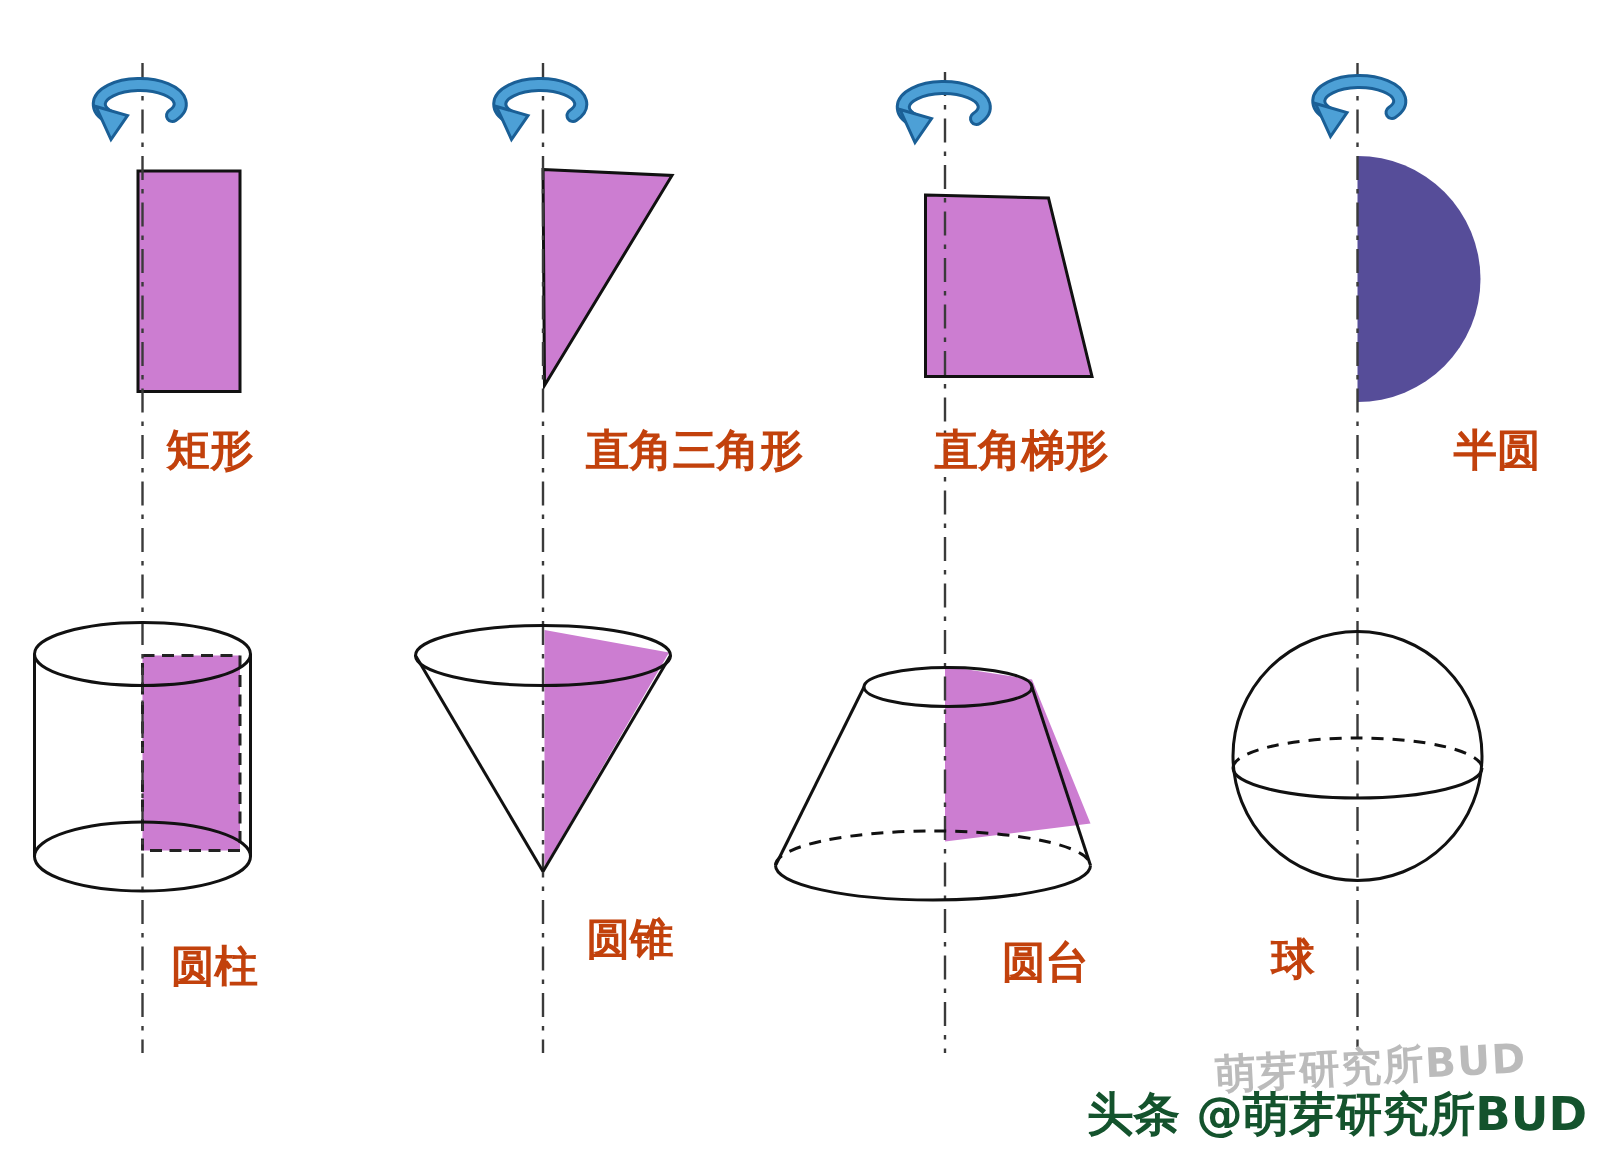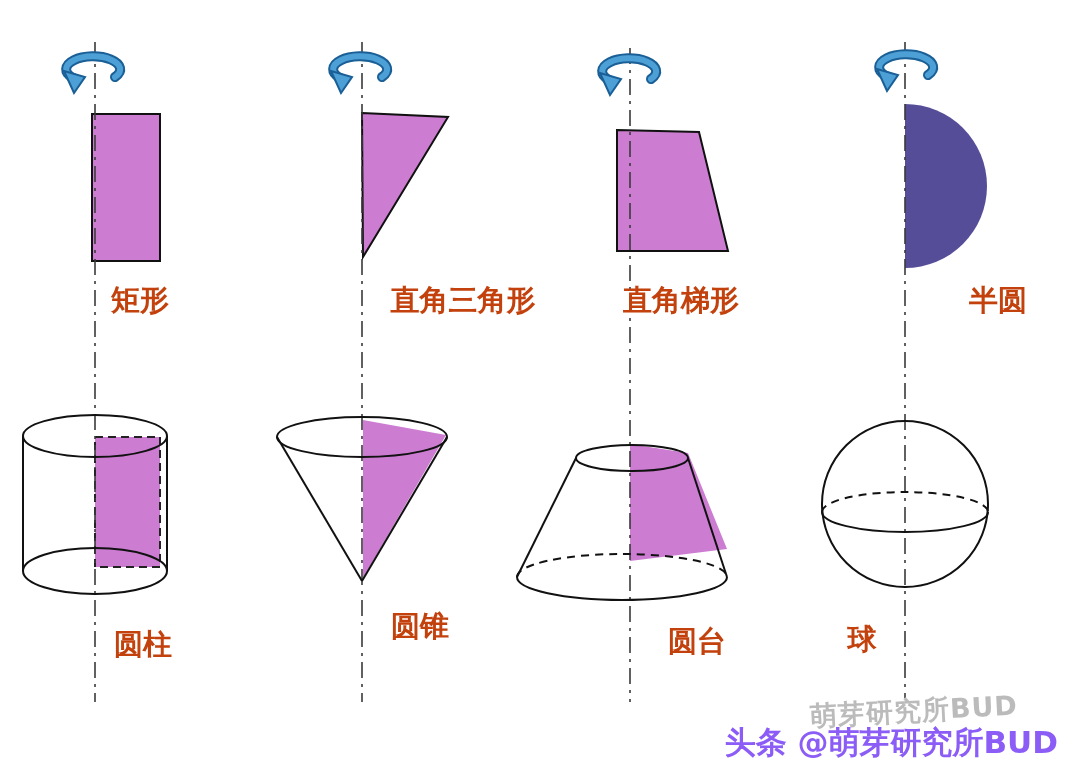--- a/index.html
+++ b/index.html
@@ -19,21 +19,21 @@
     color:#c2410c;
     white-space:nowrap;
     line-height:1.1;
   }
   .byline{
     position:absolute;
     top:722px;
     right:22px;
     font-size:31px;
     font-weight:bold;
-    color:#8b5cf6;
+    color:#14532d;
     white-space:nowrap;
   }
   .faint-mark{
     position:absolute;
     top:693px;
     left:810px;
     font-size:27px;
     font-weight:bold;
     color:rgba(175,175,175,0.85);
     transform:rotate(-3deg);

